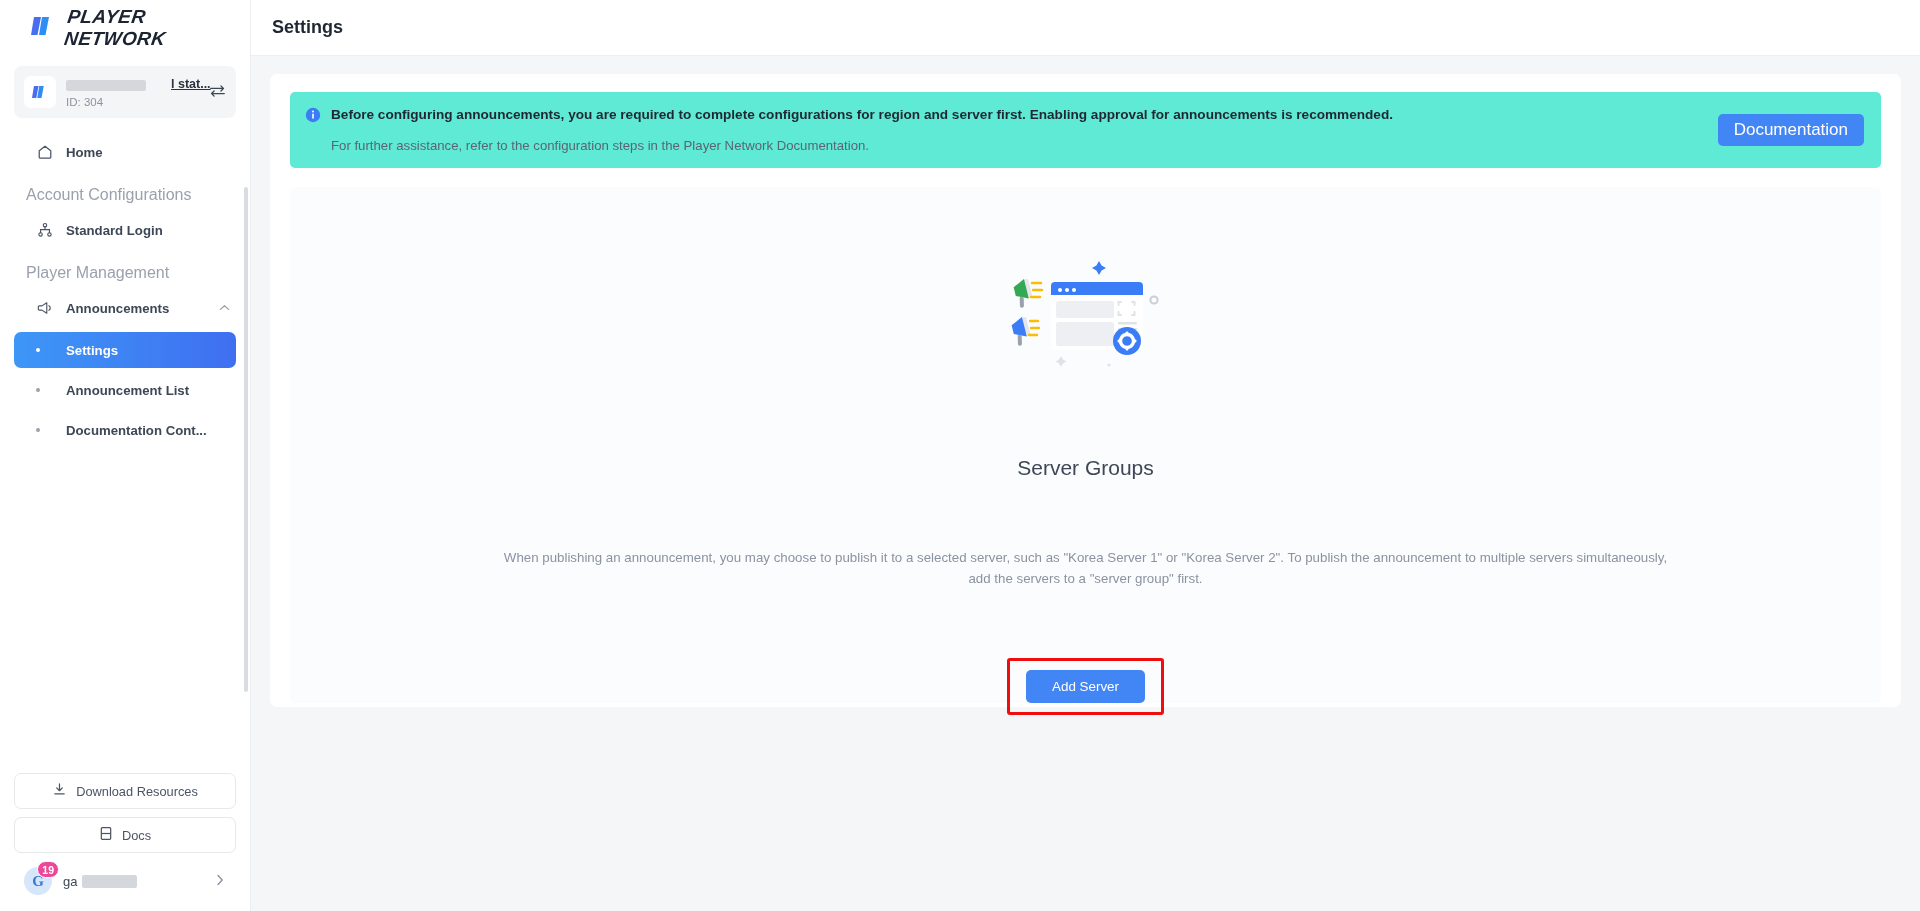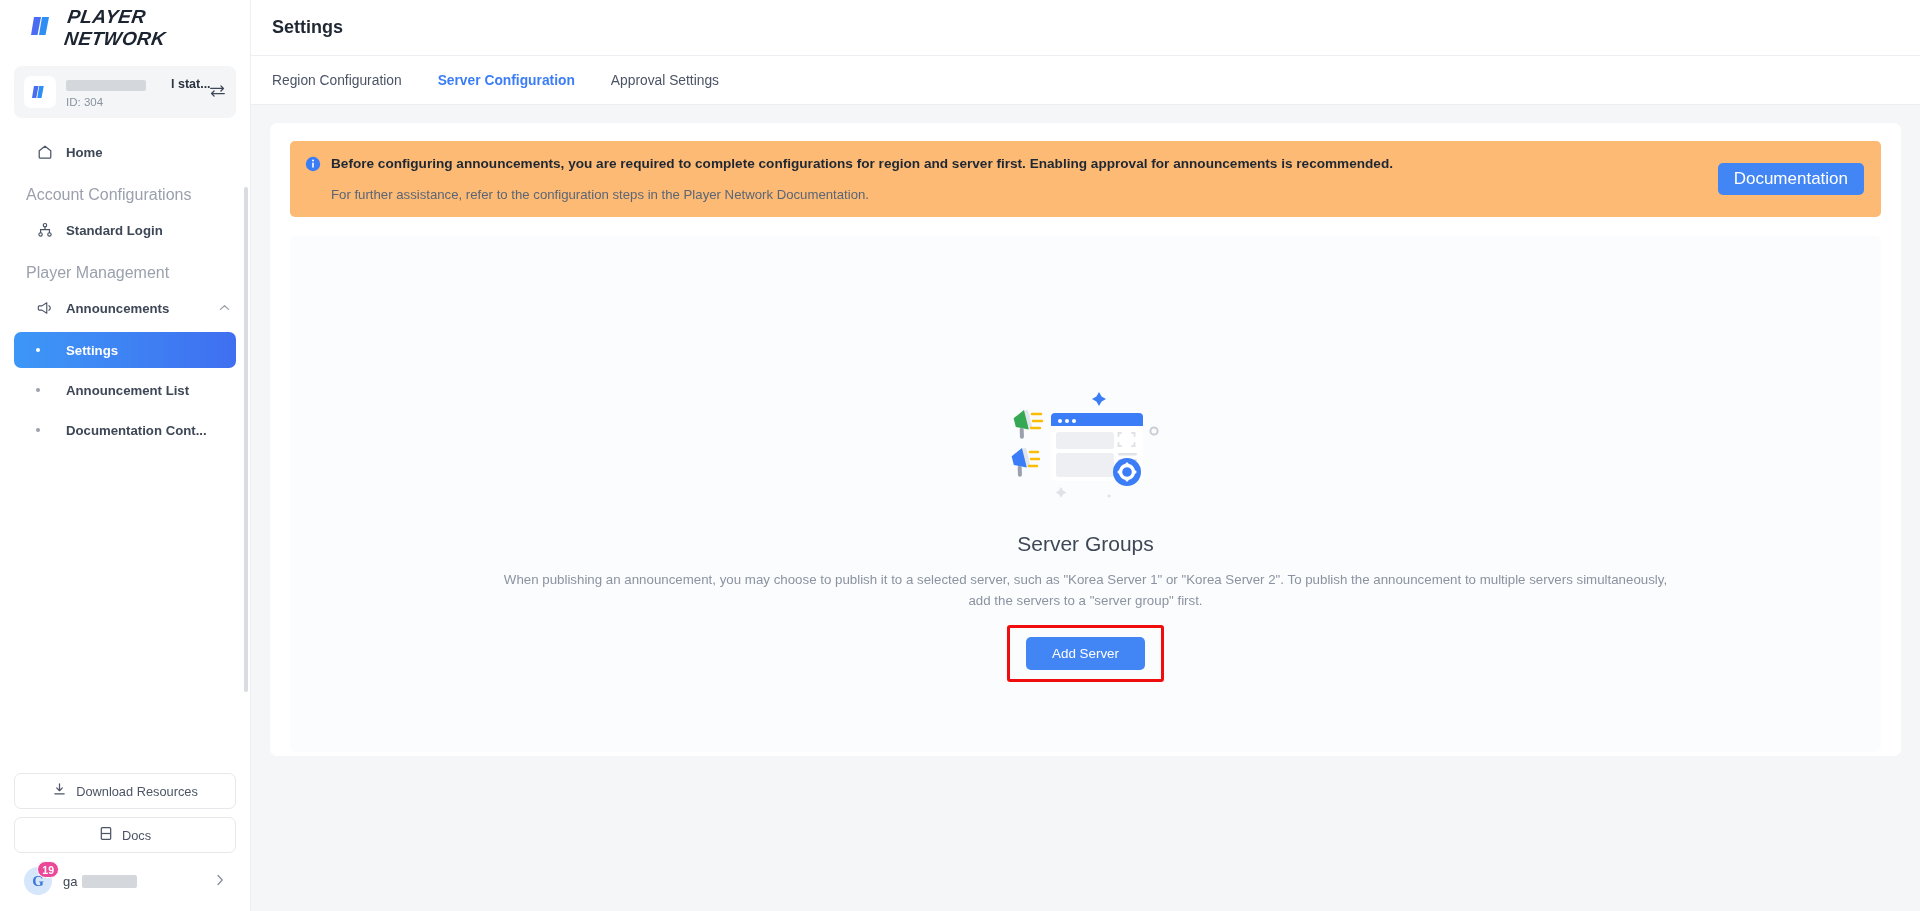--- a/index.html
+++ b/index.html
@@ -136,39 +136,39 @@
   .tab:first-child { padding-left: 0; }
   .tab.active { color: #3b7df6; font-weight: 700; }
 
   .content-wrap { padding: 18px 19px 0 19px; height: calc(911px - 105px); }
   .card {
     background:#fff; border-radius: 7px; height: 633px;
     padding: 18px 20px; position: relative;
   }
 
   .banner {
-    background: #fdba74; border-radius: 5px; min-height: 56px;
+    background: #5eead4; border-radius: 5px; min-height: 56px;
     display:flex; align-items: flex-start; padding: 13px 17px 13px 15px;
     position: relative;
   }
   .banner-ico { flex:0 0 16px; margin-top: 2px; margin-right: 10px; }
   .banner-body { flex: 1 1 auto; }
   .banner-l1 { font-size: 13.6px; font-weight: 700; color:#1f2733; line-height: 19px; }
   .banner-l2 { font-size: 13.2px; color:#5a6575; line-height: 19px; margin-top: 12px;}
   .doc-btn {
     background:#4285f4; color:#fff; border:none; border-radius: 5px;
     font-size: 17px; padding: 0 16px; height: 32px; cursor: pointer;
     align-self: center; margin-left: 18px; flex: 0 0 auto;
     font-family: "Liberation Sans", sans-serif;
   }
 
   .empty-panel {
     margin-top: 19px; background: #fbfcfd; border-radius: 6px;
     height: 516px; display:flex; flex-direction: column;
-    align-items:center; justify-content: center; padding-top: 66px;
+    align-items:center; justify-content: space-between; padding-top: 66px;
   }
   .illo { width: 180px; height: 124px; }
   .empty-title {
     font-size: 21px; color:#3d4756; margin-top: 24px; font-weight: 400;
   }
   .empty-desc {
     font-size: 13.3px; color:#8b93a1; line-height: 21px;
     max-width: 1186px; text-align:center; margin-top: 13px;
   }
   .add-wrap { position: relative; margin-top: 26px; }
@@ -203,21 +203,21 @@
     <div class="acct-switch">
       <span class="acct-ico">
         <svg width="17" height="14" viewBox="0 0 26 20">
           <path d="M3 1 L10 1 L6.5 19 L0 19 Z" fill="#4a6cf0"></path>
           <path d="M11 1 L18 1 L14.5 19 L8 19 Z" fill="#2f8ef4"></path>
         </svg>
       </span>
       <span class="acct-meta">
         <span class="acct-name">
           <span class="redact" style="left:0;top:3px;width:80px;height:11px;"></span>
-          <span style="margin-left:105px;">l stat...</span>
+          <span style="margin-left:105px;text-decoration:underline;">l stat...</span>
         </span>
         <span class="acct-id">
           <span>ID: 304</span>
           <span class="redact" style="left:40px;top:2px;width:42px;height:12px;"></span>
         </span>
       </span>
       <span class="acct-swap">
         <svg width="17" height="14" viewBox="0 0 20 16" fill="none" stroke="#3d4756" stroke-width="1.5" stroke-linecap="round" stroke-linejoin="round">
           <path d="M2 5 h15 M14 2 l3 3 -3 3"></path>
           <path d="M18 11 H3 M6 8 l-3 3 3 3"></path>
@@ -318,25 +318,20 @@
       </div>
     </div>
   </aside>
 
   <section class="main">
 
     <header class="topbar">
       <span class="page-title">Settings</span>
     </header>
 
-    <nav class="tabbar">
-      <div class="tab">Region Configuration</div>
-      <div class="tab active">Server Configuration</div>
-      <div class="tab">Approval Settings</div>
-    </nav>
 
     <div class="content-wrap">
       <div class="card">
 
         <div class="banner">
           <span class="banner-ico">
             <svg width="16" height="16" viewBox="0 0 16 16">
               <circle cx="8" cy="8" r="7.2" fill="#3b7df6"></circle>
               <rect x="7.2" y="6.6" width="1.6" height="5.2" rx="0.8" fill="#fff"></rect>
               <circle cx="8" cy="4.5" r="1" fill="#fff"></circle>

